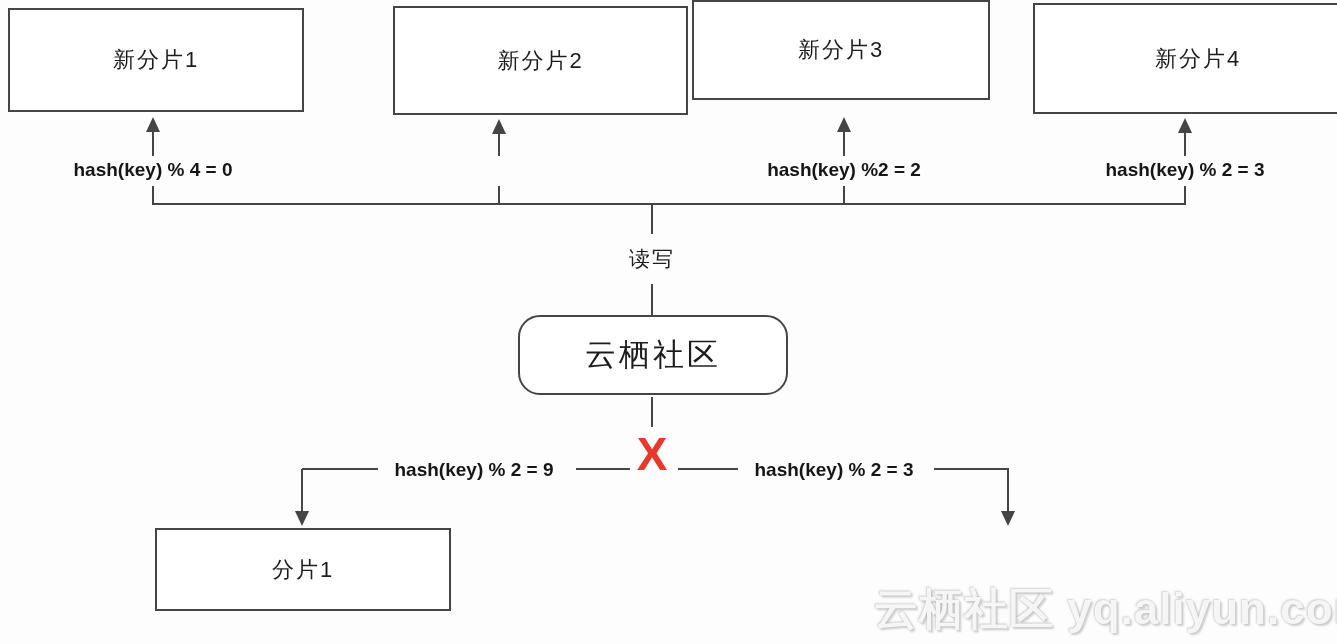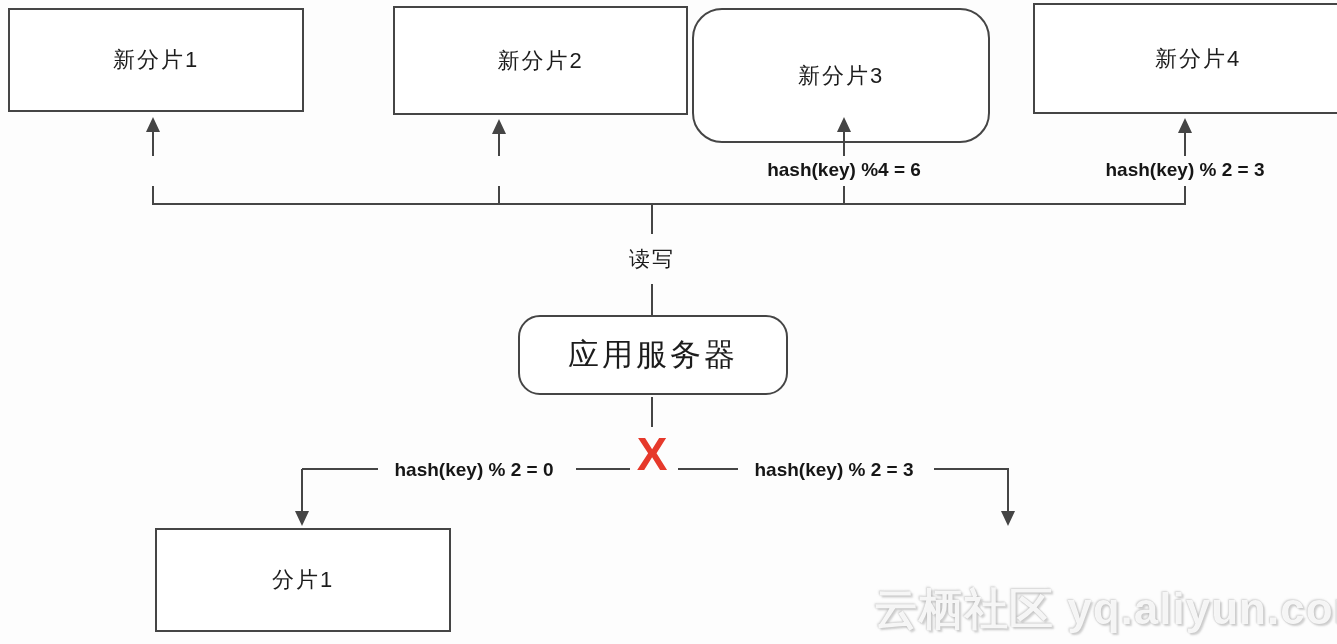--- a/index.html
+++ b/index.html
@@ -62,68 +62,69 @@
 <body>
 
 <div id="stage">
 
   <div class="box" style="left:8px;top:8px;width:296px;height:104px;">
     <span class="box-label">新分片1</span>
   </div>
   <div class="box" style="left:349px;top:6px;width:295px;height:109px;margin-left:44px;">
     <span class="box-label">新分片2</span>
   </div>
-  <div class="box" style="left:692px;top:8px;width:298px;height:135px;border-radius:30px;">
+  <div class="box" style="left:692px;top:0;width:298px;height:100px;">
     <span class="box-label">新分片3</span>
   </div>
   <div class="box" style="left:1033px;top:3px;width:330px;height:111px;">
     <span class="box-label">新分片4</span>
   </div>
 
   <div class="arrow-up" style="left:146px;top:117px;"></div>
   <div class="vline" style="left:152px;top:131px;height:25px;"></div>
   <div class="arrow-up" style="left:492px;top:119px;"></div>
   <div class="vline" style="left:498px;top:133px;height:23px;"></div>
   <div class="arrow-up" style="left:837px;top:117px;"></div>
   <div class="vline" style="left:843px;top:131px;height:25px;"></div>
   <div class="arrow-up" style="left:1178px;top:118px;"></div>
   <div class="vline" style="left:1184px;top:132px;height:24px;"></div>
 
-  <div class="hash-label" style="left:729px;top:159px;">hash(key) %4 = 6</div>
+  <div class="hash-label" style="left:38px;top:159px;">hash(key) % 4 = 0</div>
+  <div class="hash-label" style="left:729px;top:159px;">hash(key) %2 = 2</div>
   <div class="hash-label" style="left:1070px;top:159px;">hash(key) % 2 = 3</div>
 
   <div class="vline" style="left:152px;top:186px;height:18px;"></div>
   <div class="vline" style="left:498px;top:186px;height:18px;"></div>
   <div class="vline" style="left:843px;top:186px;height:18px;"></div>
   <div class="vline" style="left:1184px;top:186px;height:18px;"></div>
   <div class="hline" style="left:152px;top:203px;width:1034px;"></div>
 
   <div class="vline" style="left:651px;top:204px;height:30px;"></div>
   <div class="mid-label" style="left:592px;top:245px;">读写</div>
   <div class="vline" style="left:651px;top:284px;height:32px;"></div>
 
   <div class="box rounded" style="left:518px;top:315px;width:270px;height:80px;">
-    <span class="box-label appserver-label">应用服务器</span>
+    <span class="box-label appserver-label">云栖社区</span>
   </div>
 
   <div class="vline" style="left:651px;top:397px;height:30px;"></div>
 
   <div class="cross" style="left:622px;top:430px;">X</div>
 
   <div class="hline" style="left:302px;top:468px;width:76px;"></div>
-  <div class="hash-label bottom" style="left:374px;top:459px;">hash(key) % 2 = 0</div>
+  <div class="hash-label bottom" style="left:374px;top:459px;">hash(key) % 2 = 9</div>
   <div class="hline" style="left:576px;top:468px;width:54px;"></div>
   <div class="hline" style="left:678px;top:468px;width:60px;"></div>
   <div class="hash-label bottom" style="left:734px;top:459px;">hash(key) % 2 = 3</div>
   <div class="hline" style="left:934px;top:468px;width:75px;"></div>
 
   <div class="vline" style="left:301px;top:469px;height:43px;"></div>
   <div class="arrow-down" style="left:295px;top:511px;"></div>
   <div class="vline" style="left:1007px;top:469px;height:43px;"></div>
   <div class="arrow-down" style="left:1001px;top:511px;"></div>
 
-  <div class="box" style="left:155px;top:528px;width:296px;height:104px;justify-content:center;">
+  <div class="box" style="left:155px;top:528px;width:296px;height:83px;justify-content:center;">
     <span class="box-label">分片1</span>
   </div>
 
   <div class="watermark" style="left:874px;top:580px;">云栖社区 yq.aliyun.com</div>
 
 </div>
 
 </body></html>

